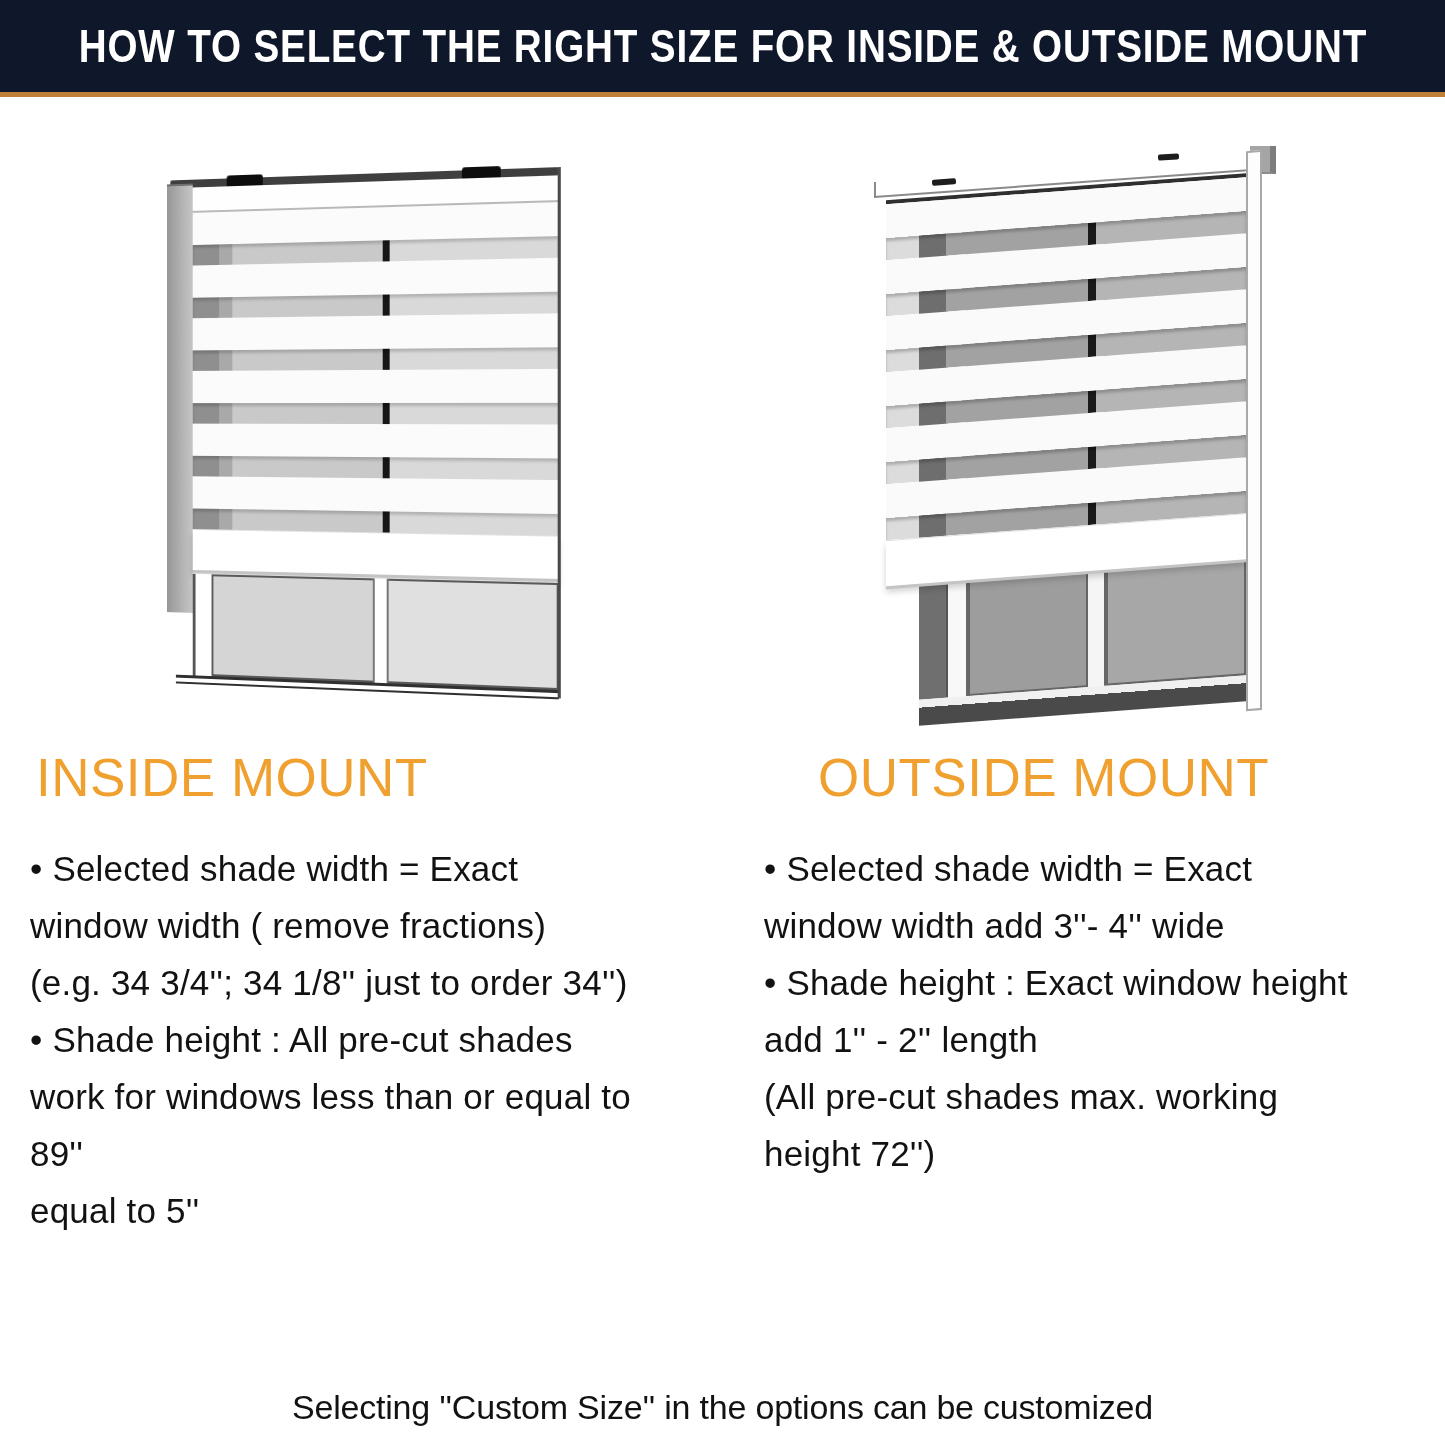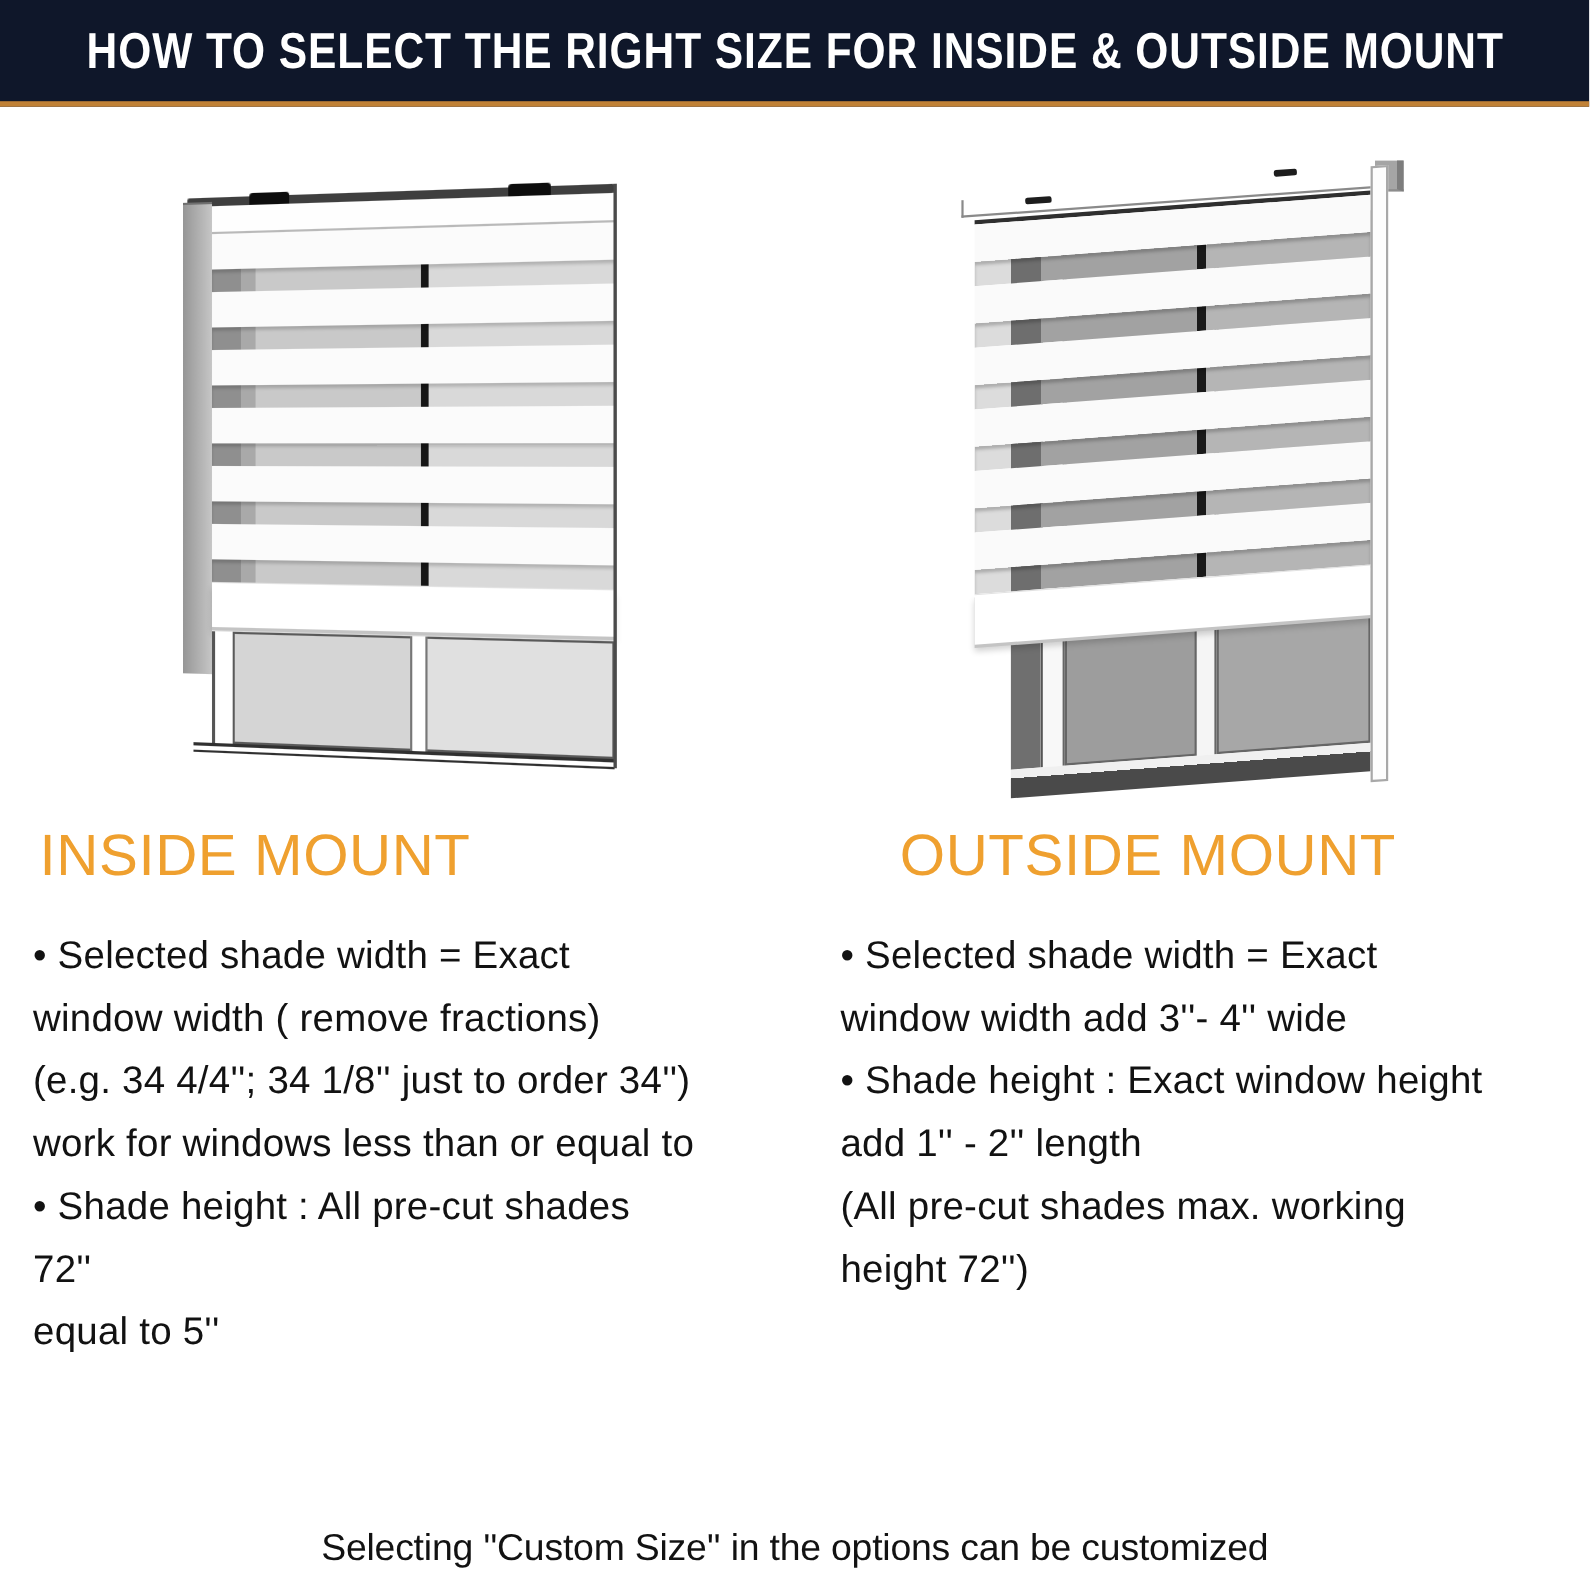--- a/index.html
+++ b/index.html
@@ -183,24 +183,24 @@
       <div class="channel"></div>
     </div>
   </div>
 
   <h2 class="mount-heading heading-left">INSIDE MOUNT</h2>
   <h2 class="mount-heading heading-right">OUTSIDE MOUNT</h2>
 
   <section class="col col-left">
     <div class="line">• Selected shade width = Exact</div>
     <div class="line">window width ( remove fractions)</div>
-    <div class="line">(e.g. 34 4/4''; 34 1/8'' just to order 34'')</div>
+    <div class="line">(e.g. 34 3/4''; 34 1/8'' just to order 34'')</div>
+    <div class="line">• Shade height : All pre-cut shades</div>
     <div class="line">work for windows less than or equal to</div>
-    <div class="line">• Shade height : All pre-cut shades</div>
-    <div class="line">72''</div>
+    <div class="line">89''</div>
     <div class="line">equal to 5''</div>
   </section>
 
   <section class="col col-right">
     <div class="line">• Selected shade width = Exact</div>
     <div class="line">window width add 3''- 4'' wide</div>
     <div class="line">• Shade height : Exact window height</div>
     <div class="line">add 1'' - 2'' length</div>
     <div class="line">(All pre-cut shades max. working</div>
     <div class="line">height 72'')</div>

